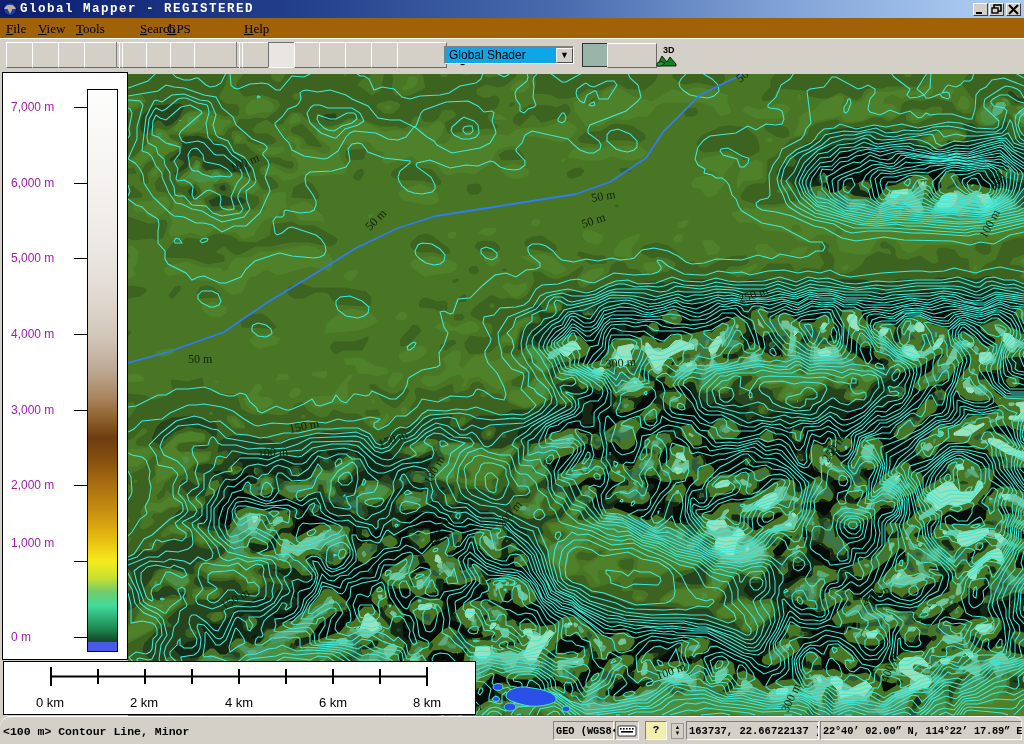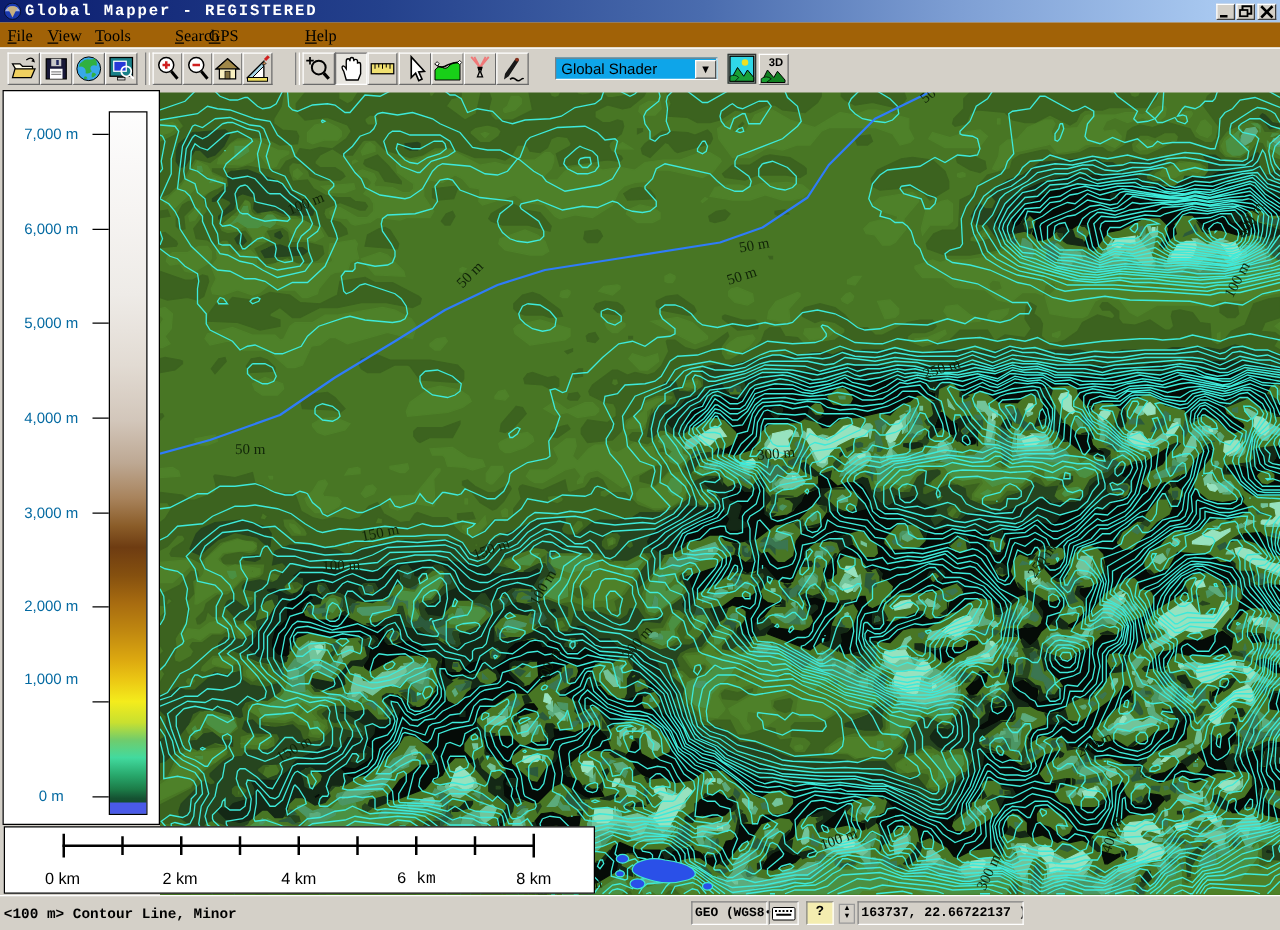--- a/index.html
+++ b/index.html
@@ -8,37 +8,37 @@
 
 #titlebar{left:0;top:0;width:1024px;height:18px;background:linear-gradient(to right,#0c1e70 0%,#24418c 30%,#4a6cae 55%,#7e9fd4 75%,#a8c8f0 95%);}
 #titletext{left:20px;top:2px;color:#fff;font-family:"Liberation Mono",monospace;font-weight:bold;font-size:12.5px;letter-spacing:1.5px;white-space:pre;}
 .winbtn{top:3px;width:15px;height:13px;background:#d4d0c8;border-top:1px solid #fff;border-left:1px solid #fff;border-right:1px solid #404040;border-bottom:1px solid #404040;box-sizing:border-box;font-size:9px;text-align:center;line-height:10px;font-weight:bold;color:#000;}
 
 #menubar{left:0;top:18px;width:1024px;height:20px;background:#a16207;border-bottom:1px solid #d4d0c8;}
 .menuitem{position:absolute;top:3px;font-family:"Liberation Serif",serif;font-size:13px;color:#000;}
 .menuitem u{text-decoration:underline;}
 
 #toolbar{left:0;top:38px;width:1024px;height:35px;background:#d4d0c8;border-top:1px solid #fff;}
-.tbtn{position:absolute;top:3px;width:26px;height:26px;background:#d4d0c8;border-top:1px solid #fff;border-left:1px solid #fff;border-right:1px solid #6a6a6a;border-bottom:1px solid #6a6a6a;box-sizing:border-box;}
+.tbtn{position:absolute;top:3px;width:26px;height:26px;background:#d4d0c8;border-top:1px solid #fff;border-left:1px solid #fff;border-right:1px solid #6a6a6a;border-bottom:1px solid #6a6a6a;box-sizing:border-box;padding-left:48px;}
 .tbtn.pressed{background:#e8e6e0;border-top:1px solid #707070;border-left:1px solid #707070;border-right:1px solid #fff;border-bottom:1px solid #fff;}
 .tsep{position:absolute;top:3px;width:2px;height:26px;border-left:1px solid #808080;border-right:1px solid #fff;}
 
 #map{left:128px;top:73px;width:896px;height:643px;background:#4a7a24;overflow:hidden;}
 
 #legend{left:2px;top:72px;width:126px;height:588px;background:#fff;border:1px solid #000;box-sizing:border-box;}
 #gradbar{position:absolute;left:84px;top:16px;width:31px;height:563px;border:1px solid #000;box-sizing:border-box;background:linear-gradient(to bottom,
  #fdfdfd 0%, #f6f4f2 14%, #eeebe7 26%, #e2dbd3 36%, #d2c6ba 44%, #bda893 50%, #a8835c 55%, #8a5c28 59%, #6e3c12 62%, #85500f 66%, #a86c10 70%, #c08810 74%, #dca810 78%, #ecc814 81%, #f4ec1c 84%, #c8e030 87%, #70cc6c 89.5%, #42da9e 92%, #28a86c 94.5%, #1c7c48 96.5%, #155232 97.8%, #123c24 100%)}
 #seablue{position:absolute;left:85px;top:569px;width:29px;height:9px;background:#4a5ae8;}
-.lgl{position:absolute;right:56px;width:60px;text-align:center;font-size:12px;color:#0369a1;font-family:"Liberation Sans",sans-serif;}
+.lgl{position:absolute;right:56px;width:60px;text-align:left;font-size:12px;color:#a21caf;font-family:"Liberation Sans",sans-serif;}
 .ltick{position:absolute;left:71px;width:13px;height:1px;background:#000;}
 
 #scalebox{left:3px;top:661px;width:473px;height:54px;background:#fff;border:1px solid #000;box-sizing:border-box;}
 .skm{position:absolute;top:33px;width:60px;text-align:center;font-size:13px;color:#000;}
 
-#statusbar{left:0;top:716px;width:1024px;height:28px;background:#d4d0c8;border-top:1px solid #fff;}
+#statusbar{left:0;top:716px;width:1024px;height:28px;background:#d4d0c8;border-top:1px solid #fff;border-radius:11px;}
 #stext{position:absolute;left:3px;top:8px;font-family:"Liberation Mono",monospace;font-size:11.5px;font-weight:bold;color:#000;white-space:pre;}
 .spanel{position:absolute;top:4px;height:19px;border-top:1px solid #808080;border-left:1px solid #808080;border-right:1px solid #fff;border-bottom:1px solid #fff;box-sizing:border-box;font-family:"Liberation Mono",monospace;font-size:11.5px;font-weight:bold;color:#000;white-space:pre;padding:3px 2px 0 2px;}
 </style>
 </head>
 <body>
 
 <div class="abs" id="map">
     <div style="position:absolute;left:0;top:0;width:896px;height:643px;">
       <svg id="terrain" width="896" height="643" viewBox="0 0 896 643" style="position:absolute;left:0;top:0;">
 <rect width="896" height="643" fill="#487624"></rect>
@@ -262,34 +262,35 @@
         <line x1="235" y1="7" x2="235" y2="22"></line>
         <line x1="282" y1="7" x2="282" y2="22"></line>
         <line x1="329" y1="7" x2="329" y2="22"></line>
         <line x1="376" y1="7" x2="376" y2="22"></line>
         <line x1="423" y1="5" x2="423" y2="24"></line>
 </g>
 </svg>
 <span class="skm" style="left:16px;">0 km</span>
 <span class="skm" style="left:110px;">2 km</span>
 <span class="skm" style="left:205px;">4 km</span>
-<span class="skm" style="left:299px;font-family:Liberation Mono, monospace;">6 km</span>
+<span class="skm" style="left:299px;">6 km</span>
 <span class="skm" style="left:393px;">8 km</span>
 </div>
 
 <div class="abs" id="statusbar">
 <span id="stext">&lt;100 m&gt; Contour Line, Minor</span>
 <div class="spanel" style="left:553px;width:61px;font-size:10.3px;">GEO (WGS8•</div>
 <div class="spanel" style="left:615px;width:24px;padding:0;"><svg width="22" height="17" viewBox="0 0 22 17">
         <rect x="2" y="4" width="18" height="10" rx="1" fill="#fff" stroke="#000" stroke-width="0.8"></rect>
         <g fill="#000">
           <rect x="4" y="6" width="1.6" height="1.6"></rect>
           <rect x="7" y="6" width="1.6" height="1.6"></rect>
           <rect x="10" y="6" width="1.6" height="1.6"></rect>
           <rect x="13" y="6" width="1.6" height="1.6"></rect>
           <rect x="16" y="6" width="1.6" height="1.6"></rect>
           <rect x="5" y="9" width="12" height="1.6"></rect>
         </g>
       </svg></div>
 <div class="spanel" style="left:645px;width:22px;text-align:center;padding-top:2px;font-size:11px;background:#f4edb0;">?</div>
 <div class="abs" style="left:671px;top:6px;width:13px;height:16px;background:#d4d0c8;border:1px solid #999;box-sizing:border-box;font-size:6px;line-height:6px;text-align:center;color:#000;">▲<br>▼</div>
 <div class="spanel" style="left:686px;width:133px;font-size:10.5px;overflow:hidden;">163737, 22.66722137 )</div>
+<div class="spanel" style="left:820px;width:202px;font-size:10.4px;letter-spacing:-0.2px;">22°40’ 02.00” N, 114°22’ 17.89” E</div>
 </div>
 
 </body></html>

